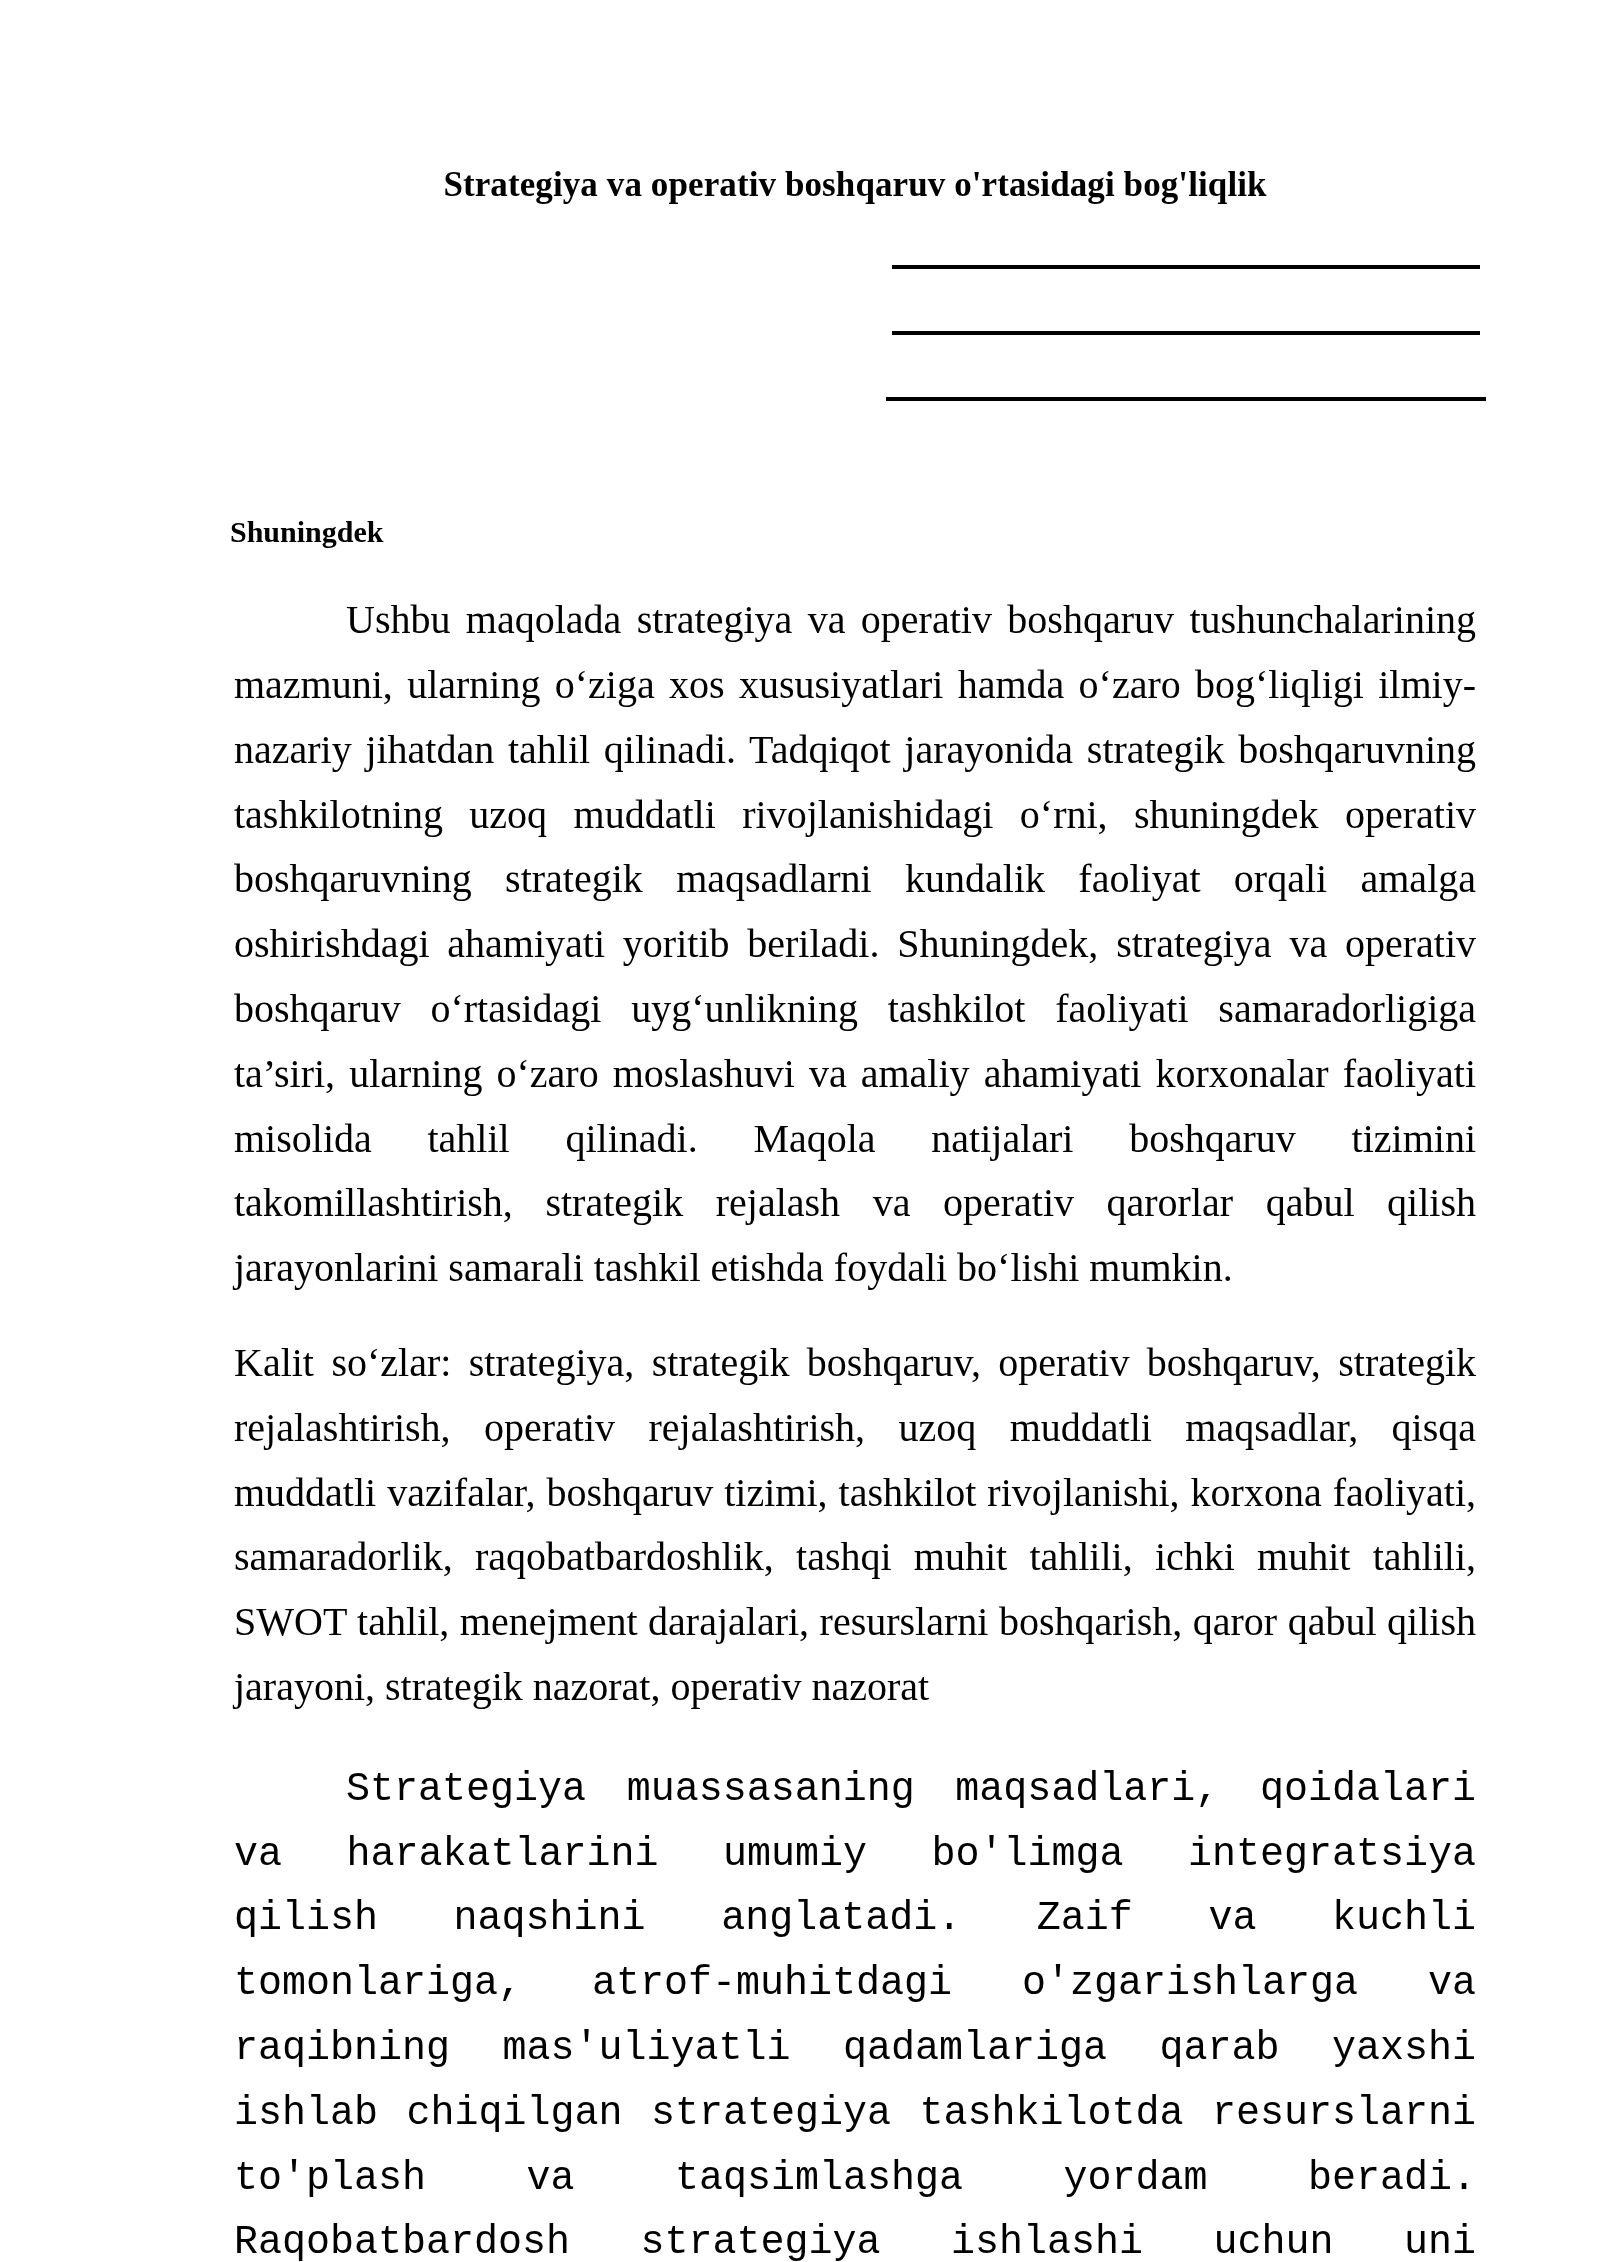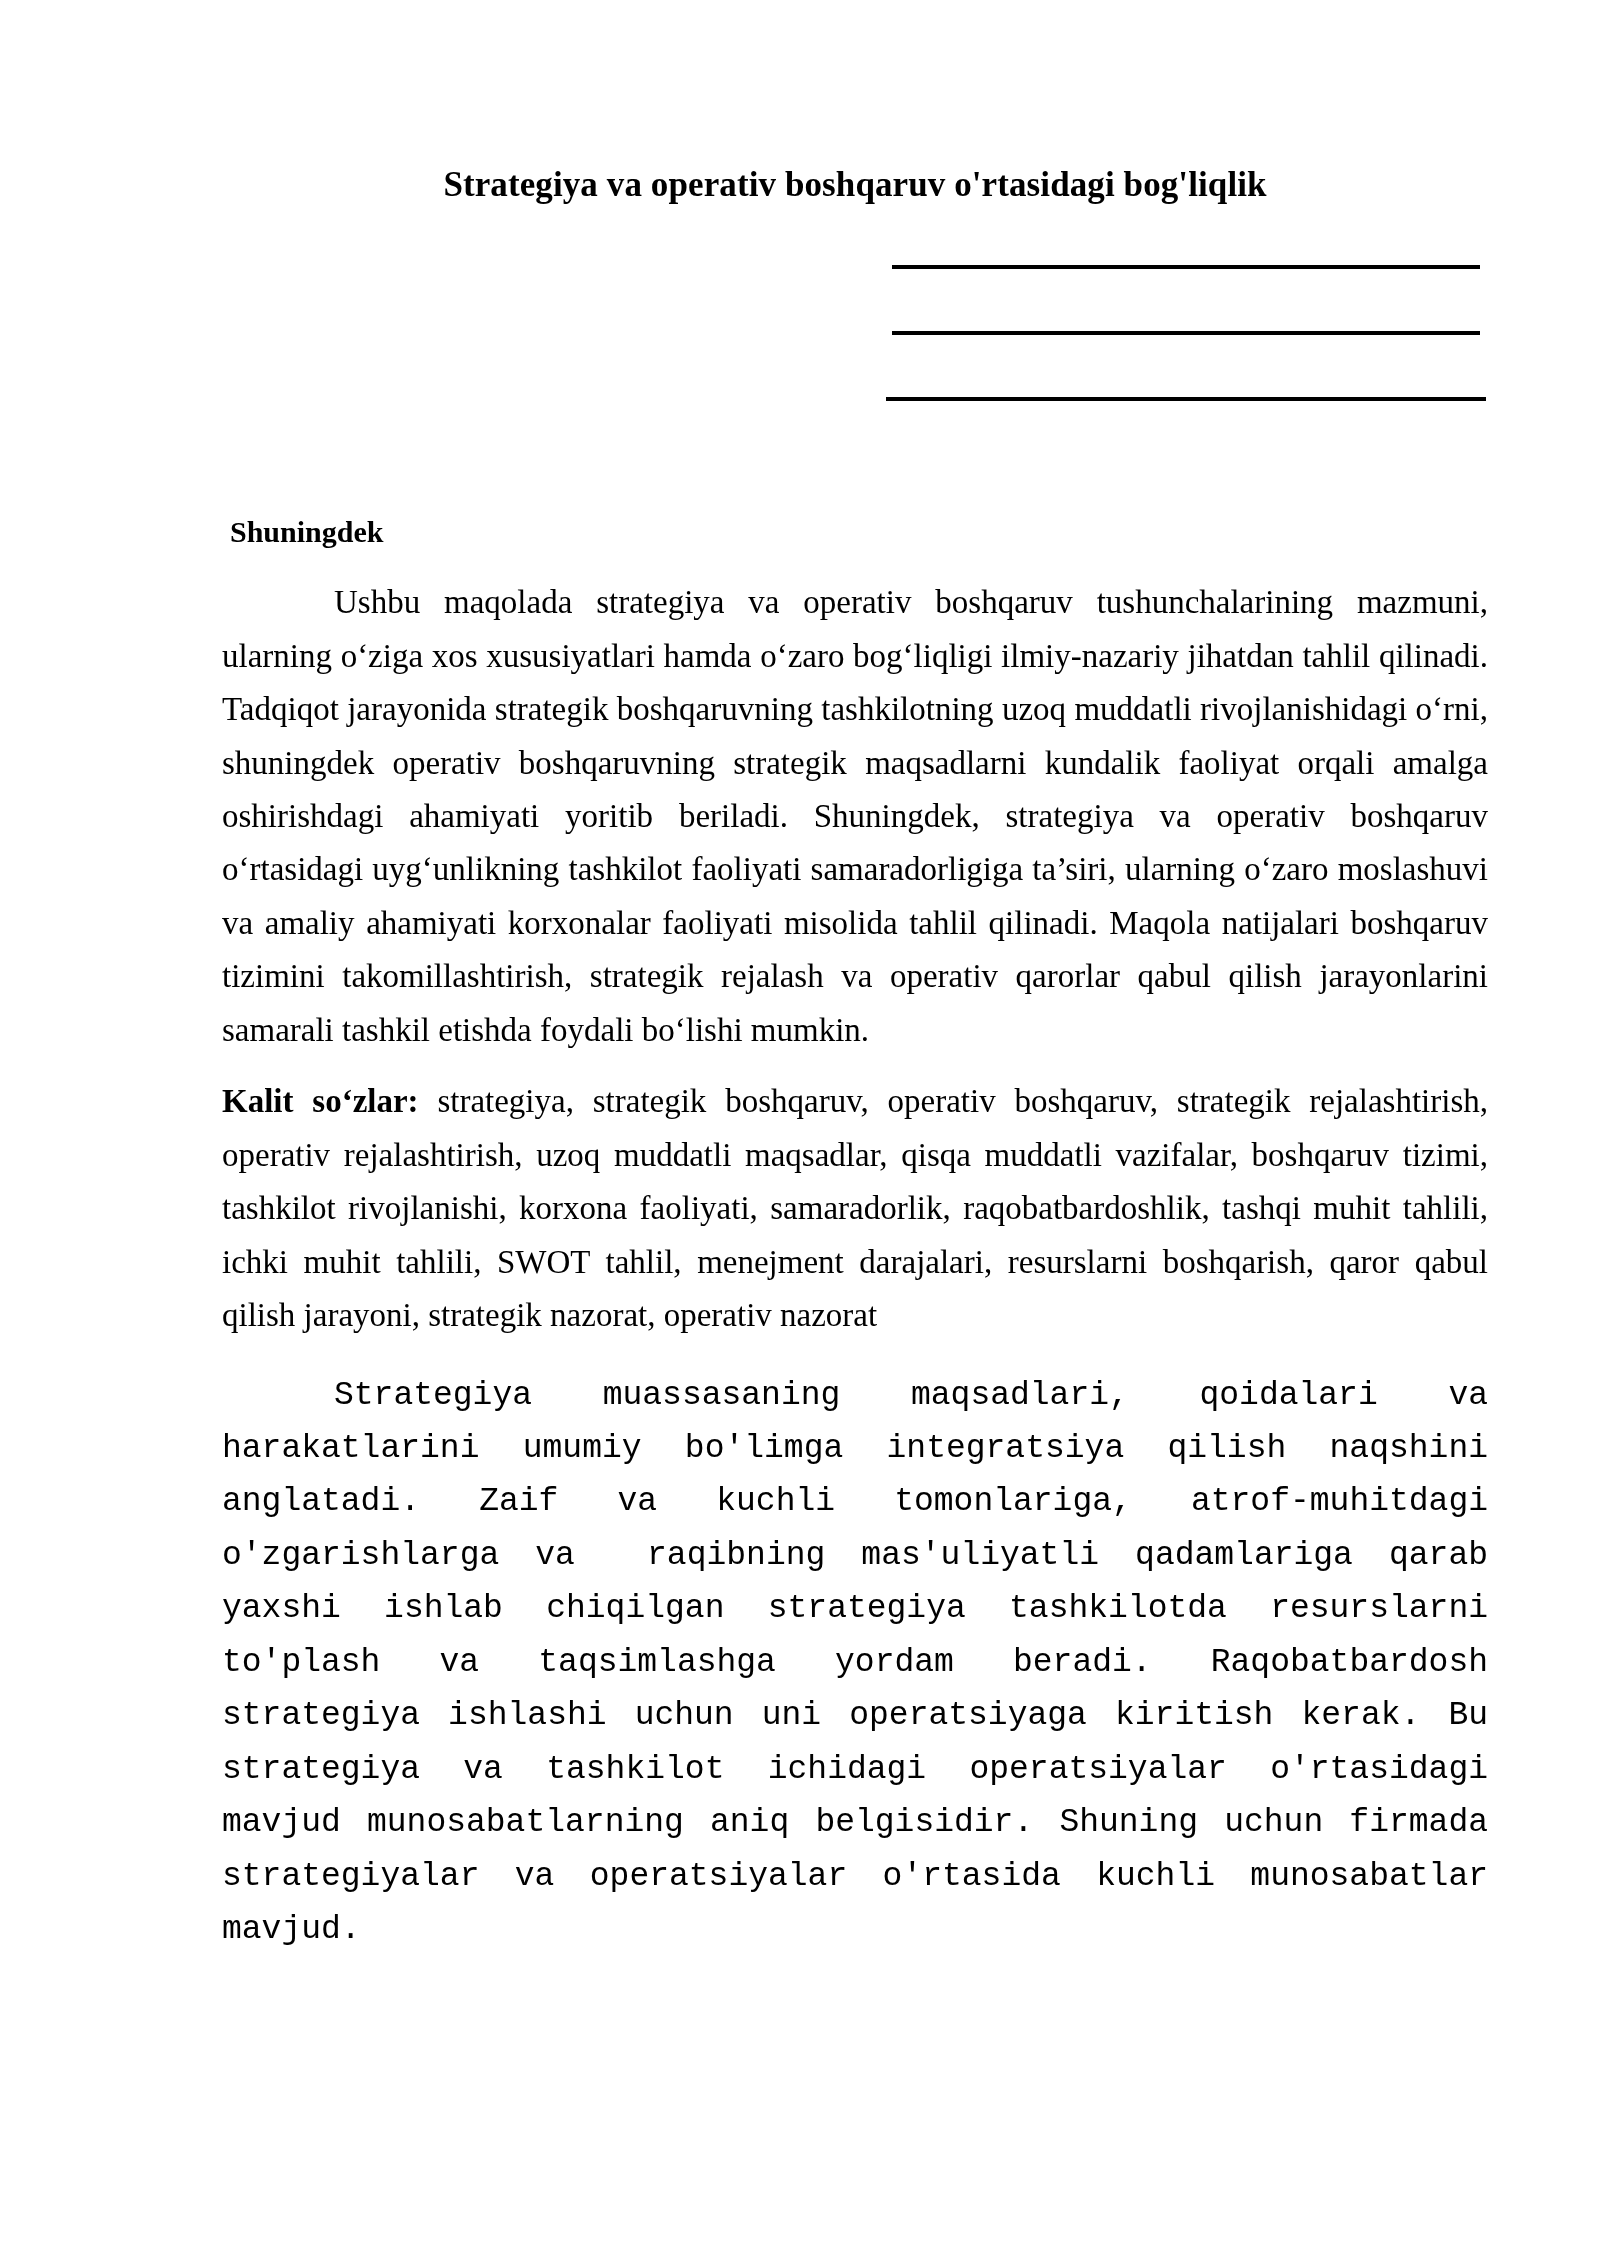--- a/index.html
+++ b/index.html
@@ -61,33 +61,33 @@
     margin: 0;
     font-size: 30px;
     font-weight: bold;
     line-height: 1.25;
   }
   .h-annotatsiya { padding-top: 112px; padding-left: 8px; }
   .h-kirish      { padding-top: 32px; padding-left: 8px; }
 
   
   .para {
-    margin: 0;
-    font-size: 33px;
+    margin: 12px;
+    font-size: 40px;
     line-height: 1.62;
     text-align: justify;
     text-justify: inter-word;
     hyphens: none;
     white-space: pre-wrap;
   }
   .para.indent-first { text-indent: 112px; }
   .p-annotatsiya { padding-top: 26px; }
   .p-keywords    { padding-top: 18px; }
   .p-kirish      { padding-top: 26px; font-family: Liberation Mono, monospace; }
-  .lead-bold { font-weight: bold; }
+  .lead-bold { font-weight: normal; }
 </style>
 </head>
 <body>
 
 <div class="page">
   <div class="content">
 
     <h1 class="doc-title">Strategiya va operativ boshqaruv o'rtasidagi bog'liqlik</h1>
 
     <div class="rules">

